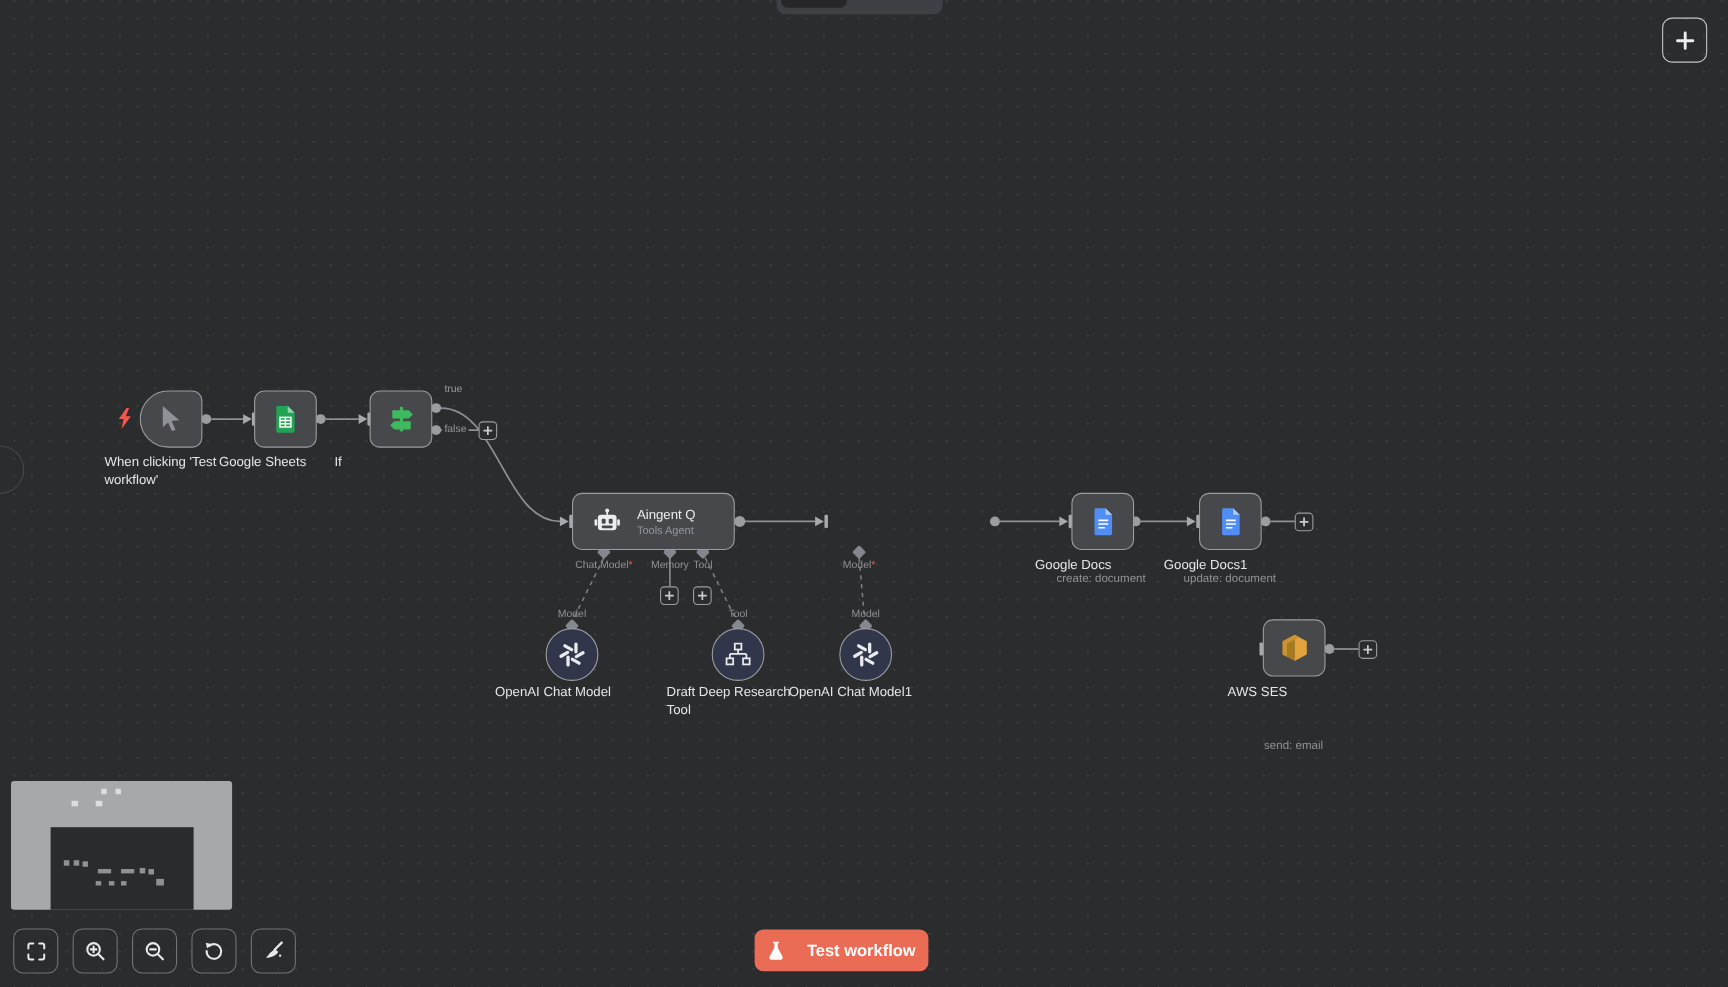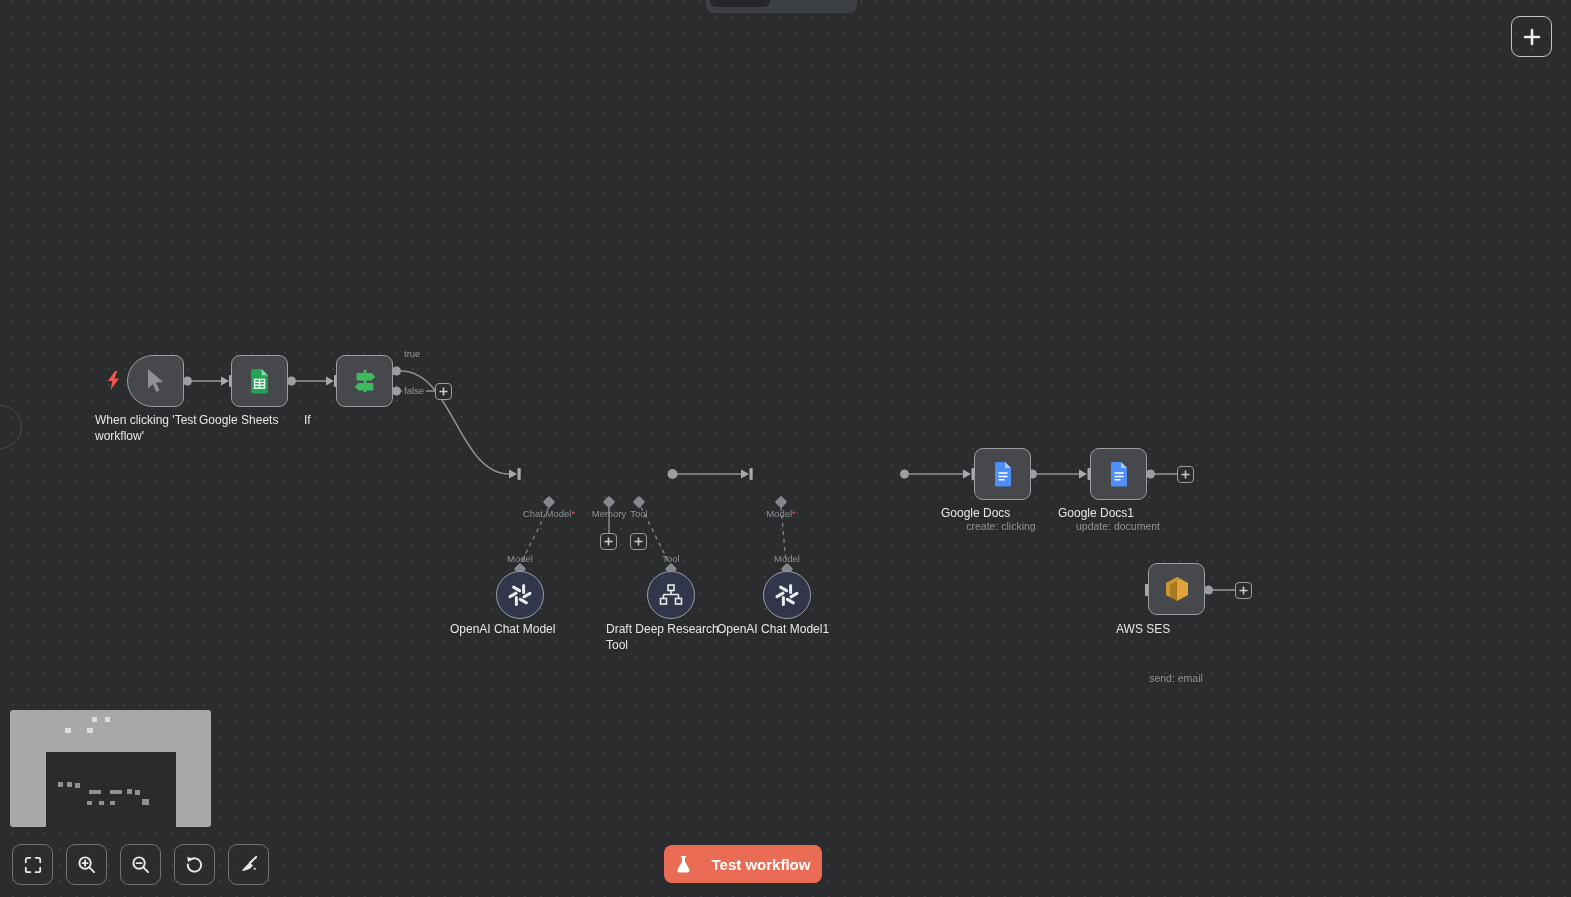--- a/index.html
+++ b/index.html
@@ -56,21 +56,21 @@
   .mm-dot { position:absolute; }
   .mm-dot.light { background:#dcdddd; }
   .mm-dot.grey { background:#8f9092; }
 
   
   .toolbar { position:absolute; left:12px; top:844px; display:flex; gap:13px; z-index:30; }
   .tbtn { width:41px; height:41px; border:1.4px solid #707378; border-radius:9px;
     display:flex; align-items:center; justify-content:center; cursor:pointer; background:rgba(43,44,45,.4); }
 
   
-  .testbtn { position:absolute; left:664px; top:845px; width:158px; height:38px;
+  .testbtn { position:absolute; left:686px; top:845px; width:158px; height:38px;
     background:#ea6c55; border:none; border-radius:8px; display:flex; align-items:center;
     justify-content:center; gap:21px; cursor:pointer; z-index:30; }
   .testbtn span { color:#ffffff; font-size:15px; font-weight:600; font-family:"Liberation Sans",sans-serif; }
 
   .ghost-circle { position:absolute; left:-22px; top:405px; width:44px; height:44px;
     border-radius:50%; border:1.5px solid #46474a; z-index:2; }
 </style>
 </head>
 <body>
 
@@ -192,33 +192,49 @@
   </div>
   <div class="caption" style="left:304px;top:413px;width:120px">If</div>
   <div class="outlabel" style="left:402px;top:348px">true</div>
   <div class="outlabel" style="left:402px;top:385px">false</div>
   <div class="plusbox" style="left:435px;top:383px">
     <svg width="9" height="9" viewBox="0 0 9 9">
       <path d="M4.5,0.5 V8.5 M0.5,4.5 H8.5" stroke="#c9cbce" stroke-width="1.6"></path>
     </svg>
   </div>
 
+  <div class="node wide" style="left:520px;top:448px">
+    <svg width="26" height="26" viewBox="0 0 26 26">
+      <circle cx="13" cy="3" r="1.8" fill="#eceDee"></circle>
+      <rect x="12.2" y="4" width="1.6" height="3" fill="#eceDee"></rect>
+      <rect x="4.5" y="7" width="17" height="14" rx="3" fill="#eceDee"></rect>
+      <rect x="1.5" y="11" width="2.4" height="6" rx="1.2" fill="#eceDee"></rect>
+      <rect x="22.1" y="11" width="2.4" height="6" rx="1.2" fill="#eceDee"></rect>
+      <rect x="8" y="10.5" width="3.6" height="4.6" rx="1" fill="#46484b"></rect>
+      <rect x="14.4" y="10.5" width="3.6" height="4.6" rx="1" fill="#46484b"></rect>
+      <rect x="8" y="16.8" width="10" height="2.4" rx="1" fill="#46484b"></rect>
+    </svg>
+    <div class="ntitle">
+      <span class="t1">Aingent Q</span>
+      <span class="t2">Tools Agent</span>
+    </div>
+  </div>
 
 
   <div class="node" style="left:974px;top:448px">
     <svg width="26" height="28" viewBox="0 0 26 28">
       <path d="M6,2 h9 l6,6 v17 a1.5,1.5 0 0 1 -1.5,1.5 h-13 A1.5,1.5 0 0 1 5,25 V3.5 A1.5,1.5 0 0 1 6,2 Z" fill="#4f8df7"></path>
       <path d="M15,2 l6,6 h-6 Z" fill="#aecbfa"></path>
       <g stroke="#ffffff" stroke-width="1.5">
         <path d="M8.5,13 H17.5 M8.5,16.4 H17.5 M8.5,19.8 H14.5"></path>
       </g>
     </svg>
   </div>
   <div class="caption" style="left:941px;top:506px;width:120px">Google Docs</div>
-  <div class="subcaption" style="left:941px;top:520px;width:120px">create: clicking</div>
+  <div class="subcaption" style="left:941px;top:520px;width:120px">create: document</div>
 
   <div class="node" style="left:1090px;top:448px">
     <svg width="26" height="28" viewBox="0 0 26 28">
       <path d="M6,2 h9 l6,6 v17 a1.5,1.5 0 0 1 -1.5,1.5 h-13 A1.5,1.5 0 0 1 5,25 V3.5 A1.5,1.5 0 0 1 6,2 Z" fill="#4f8df7"></path>
       <path d="M15,2 l6,6 h-6 Z" fill="#aecbfa"></path>
       <g stroke="#ffffff" stroke-width="1.5">
         <path d="M8.5,13 H17.5 M8.5,16.4 H17.5 M8.5,19.8 H14.5"></path>
       </g>
     </svg>
   </div>

